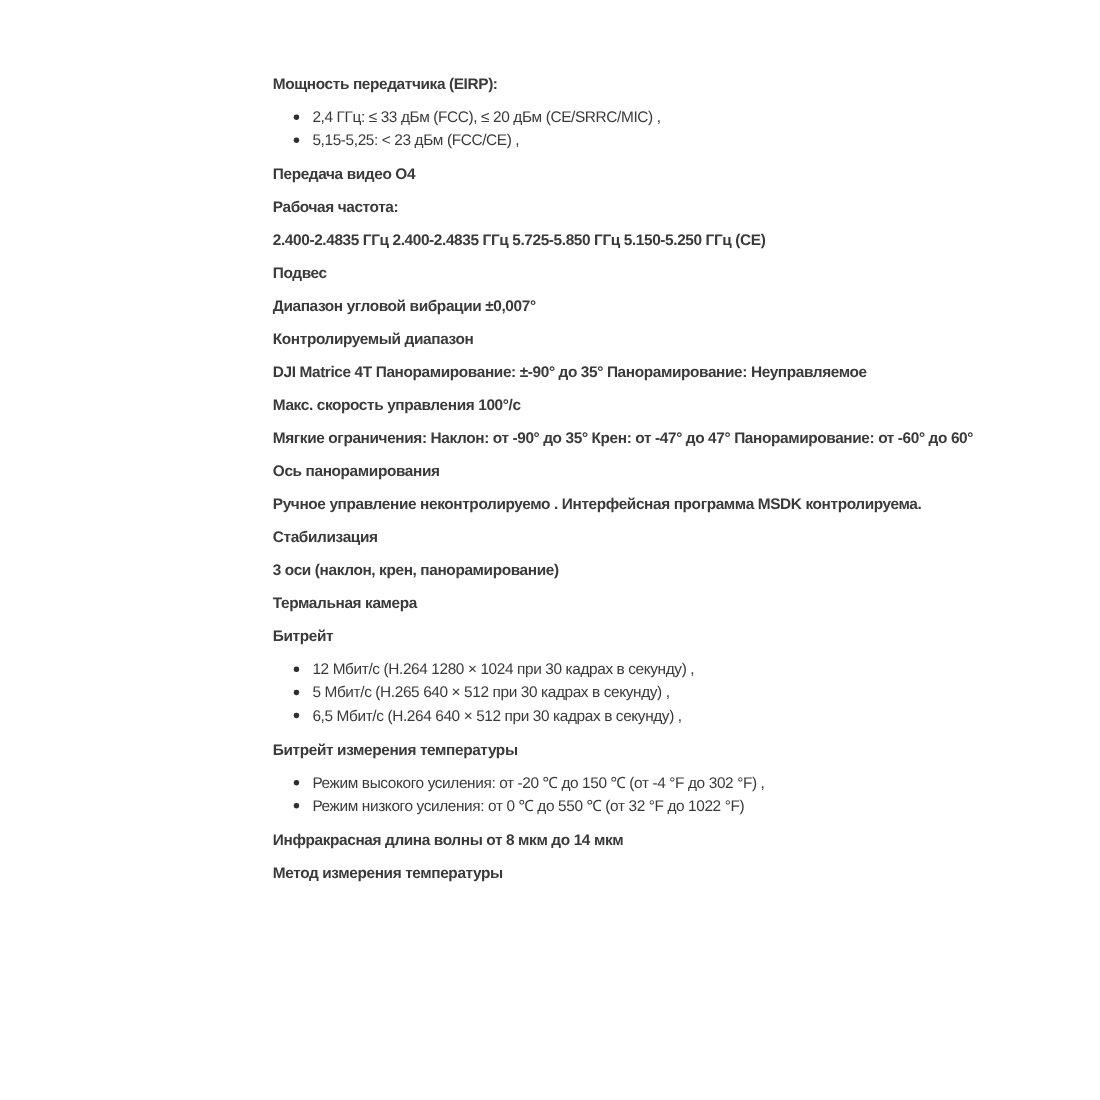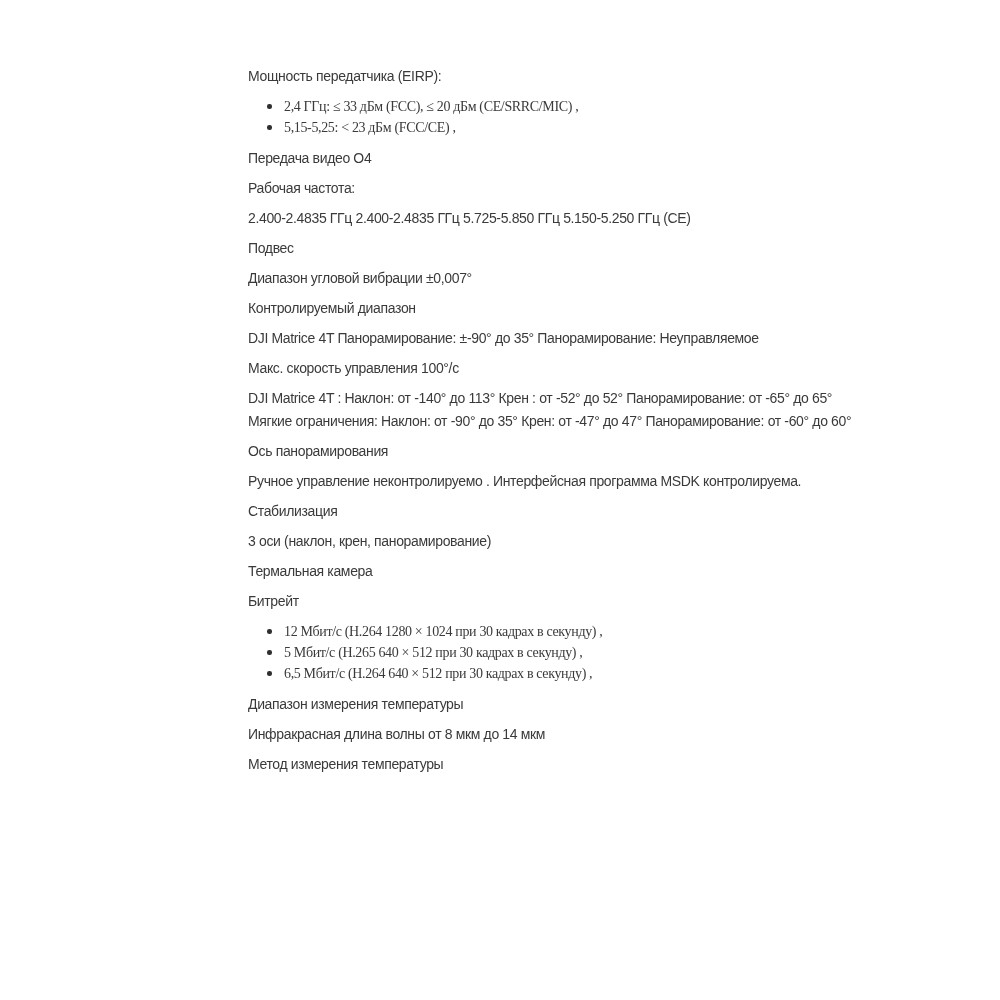--- a/index.html
+++ b/index.html
@@ -21,29 +21,29 @@
     left: 248px;
     top: 66px;
     width: 700px;
     font-size: 14px;
     letter-spacing: -0.35px;
   }
   .p {
     margin: 0 0 10px 0;
     line-height: 20px;
     white-space: nowrap;
+    font-weight: bold;
   }
   .p.tight {
     margin-bottom: 3px;
   }
   .bullets {
     list-style: none;
     margin: 3px 0 10px 0;
     padding: 0;
-    font-family: Liberation Serif, serif;
   }
   .bullets li {
     position: relative;
     padding-left: 36px;
     line-height: 21px;
     white-space: nowrap;
   }
   .bullets li::before {
     content: "";
     position: absolute;
@@ -68,34 +68,37 @@
   </ul>
 
   <p class="p">Передача видео O4</p>
   <p class="p">Рабочая частота:</p>
   <p class="p">2.400-2.4835 ГГц 2.400-2.4835 ГГц 5.725-5.850 ГГц 5.150-5.250 ГГц (CE)</p>
   <p class="p">Подвес</p>
   <p class="p">Диапазон угловой вибрации ±0,007°</p>
   <p class="p">Контролируемый диапазон</p>
   <p class="p">DJI Matrice 4T Панорамирование: ±-90° до 35° Панорамирование: Неуправляемое</p>
   <p class="p">Макс. скорость управления 100°/с</p>
-  <p class="p tight">DJI Matrice 4T : Наклон: от -140° до 113° Крен : от -52° до 52° Панорамирование: от -65° до 65°</p>
   <p class="p">Мягкие ограничения: Наклон: от -90° до 35° Крен: от -47° до 47° Панорамирование: от -60° до 60°</p>
   <p class="p">Ось панорамирования</p>
   <p class="p">Ручное управление неконтролируемо . Интерфейсная программа MSDK контролируема.</p>
   <p class="p">Стабилизация</p>
   <p class="p">3 оси (наклон, крен, панорамирование)</p>
   <p class="p">Термальная камера</p>
   <p class="p">Битрейт</p>
 
   <ul class="bullets">
     <li>12 Мбит/с (H.264 1280 × 1024 при 30 кадрах в секунду) ,</li>
     <li>5 Мбит/с (H.265 640 × 512 при 30 кадрах в секунду) ,</li>
     <li>6,5 Мбит/с (H.264 640 × 512 при 30 кадрах в секунду) ,</li>
   </ul>
 
-  <p class="p">Диапазон измерения температуры</p>
+  <p class="p">Битрейт измерения температуры</p>
 
+  <ul class="bullets">
+    <li>Режим высокого усиления: от -20 ℃ до 150 ℃ (от -4 °F до 302 °F) ,</li>
+    <li>Режим низкого усиления: от 0 ℃ до 550 ℃ (от 32 °F до 1022 °F)</li>
+  </ul>
 
   <p class="p">Инфракрасная длина волны от 8 мкм до 14 мкм</p>
   <p class="p">Метод измерения температуры</p>
 
 </main>
 
 </body></html>

